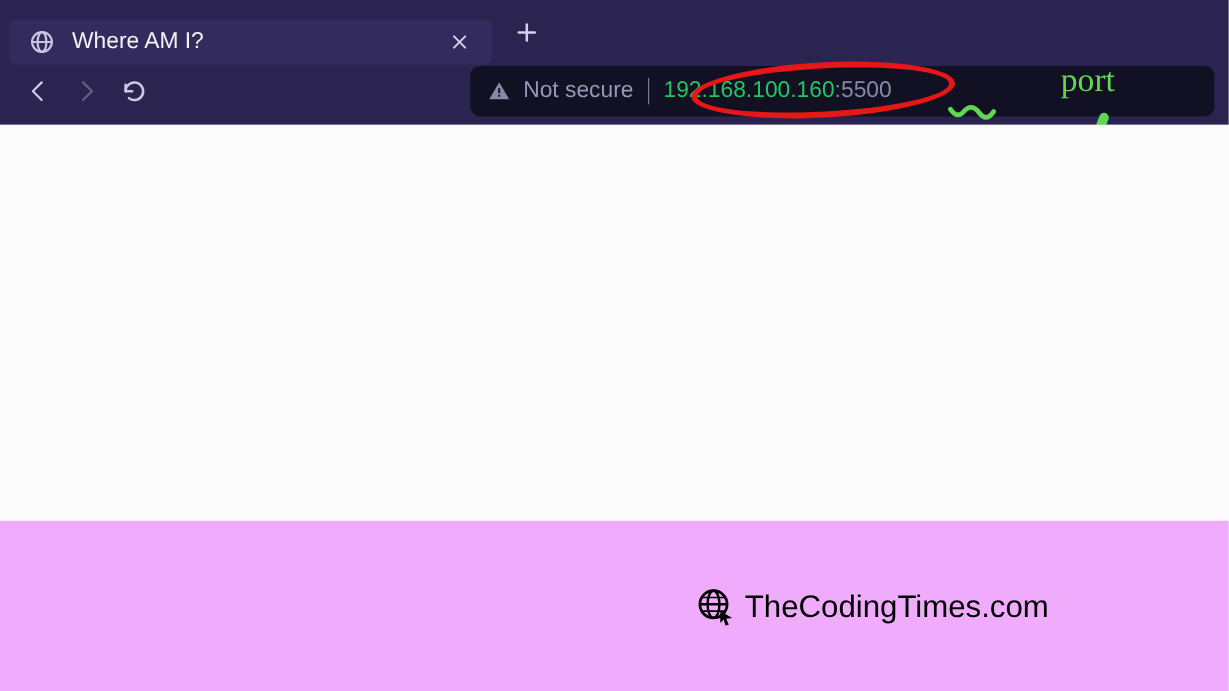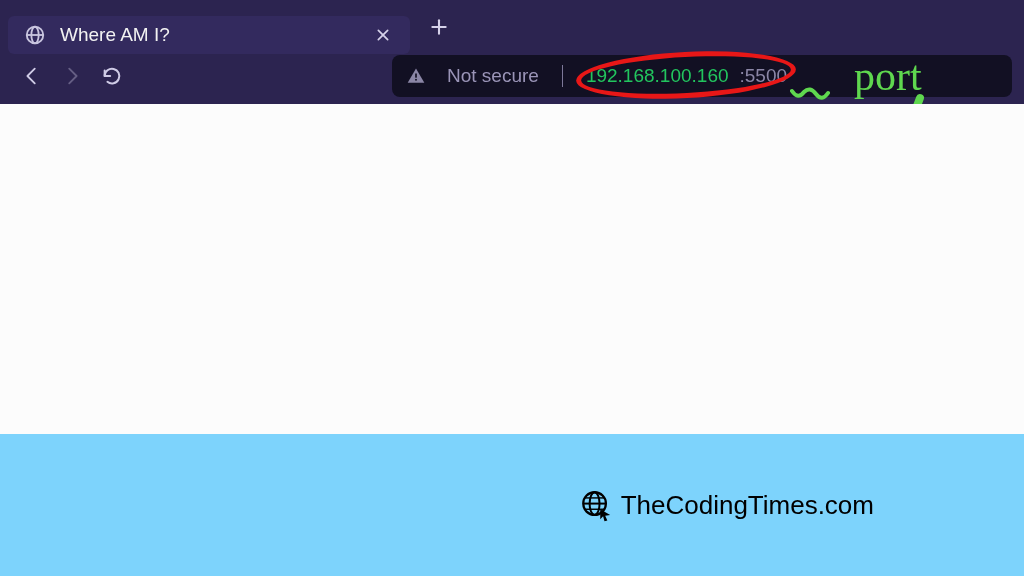--- a/index.html
+++ b/index.html
@@ -70,57 +70,56 @@
     margin-left: 260px;
     height: 42px;
     background: #121023;
     border-radius: 8px;
     display: flex;
     align-items: center;
     padding: 0 14px;
     color: #9a94b7;
     font-size: 19px;
     position: relative;
-    gap: 11px;
   }
   .address-bar .warn-icon { width:20px; height:20px; margin-right:10px; flex:0 0 auto; }
   .address-bar .sep { width:1px; height:22px; background:#7d7899; margin:0 12px; }
   .address-bar .ip { color:#22c55e; }
   .address-bar .port { color:#8b86a6;text-align:center; }
   .page-area {
     width:100%; height: calc(576px - 48px - 56px);
     background: #fcfcfc;
     position: relative;
   }
   .footer-band {
     position: absolute; left:0; bottom:0; width:100%; height:142px;
-    background:#7dd3fc;
+    background:#f0abfc;
     display:flex; align-items:center; justify-content:flex-end;
     padding-right:150px;
     color:#000;
   }
   .brand { display:flex; align-items:center; font-size:26px; font-weight:400; }
   .brand svg { width:34px; height:34px; margin-right:8px; }
   
   .anno-ellipse {
     position:absolute;
     border:5px solid #e81717;
     border-radius:50%;
     width:220px; height:46px;
     left:576px; top:52px;
     transform:rotate(-3deg);
     pointer-events:none;
   }
   
   .anno-port-label {
     position:absolute;
-    left:854px; top:52px;
+    left:884px; top:52px;
     color:#5fd74f;
     font-family: "Comic Sans MS", "Segoe Script", cursive;
-    font-size:42px;
+    font-size:28px;
     pointer-events:none;
   }
   .anno-arrow {
     position:absolute;
     left:810px; top:88px;
     pointer-events:none;
   }
   .anno-squiggle {
     position:absolute;
     left:790px; top:86px;

